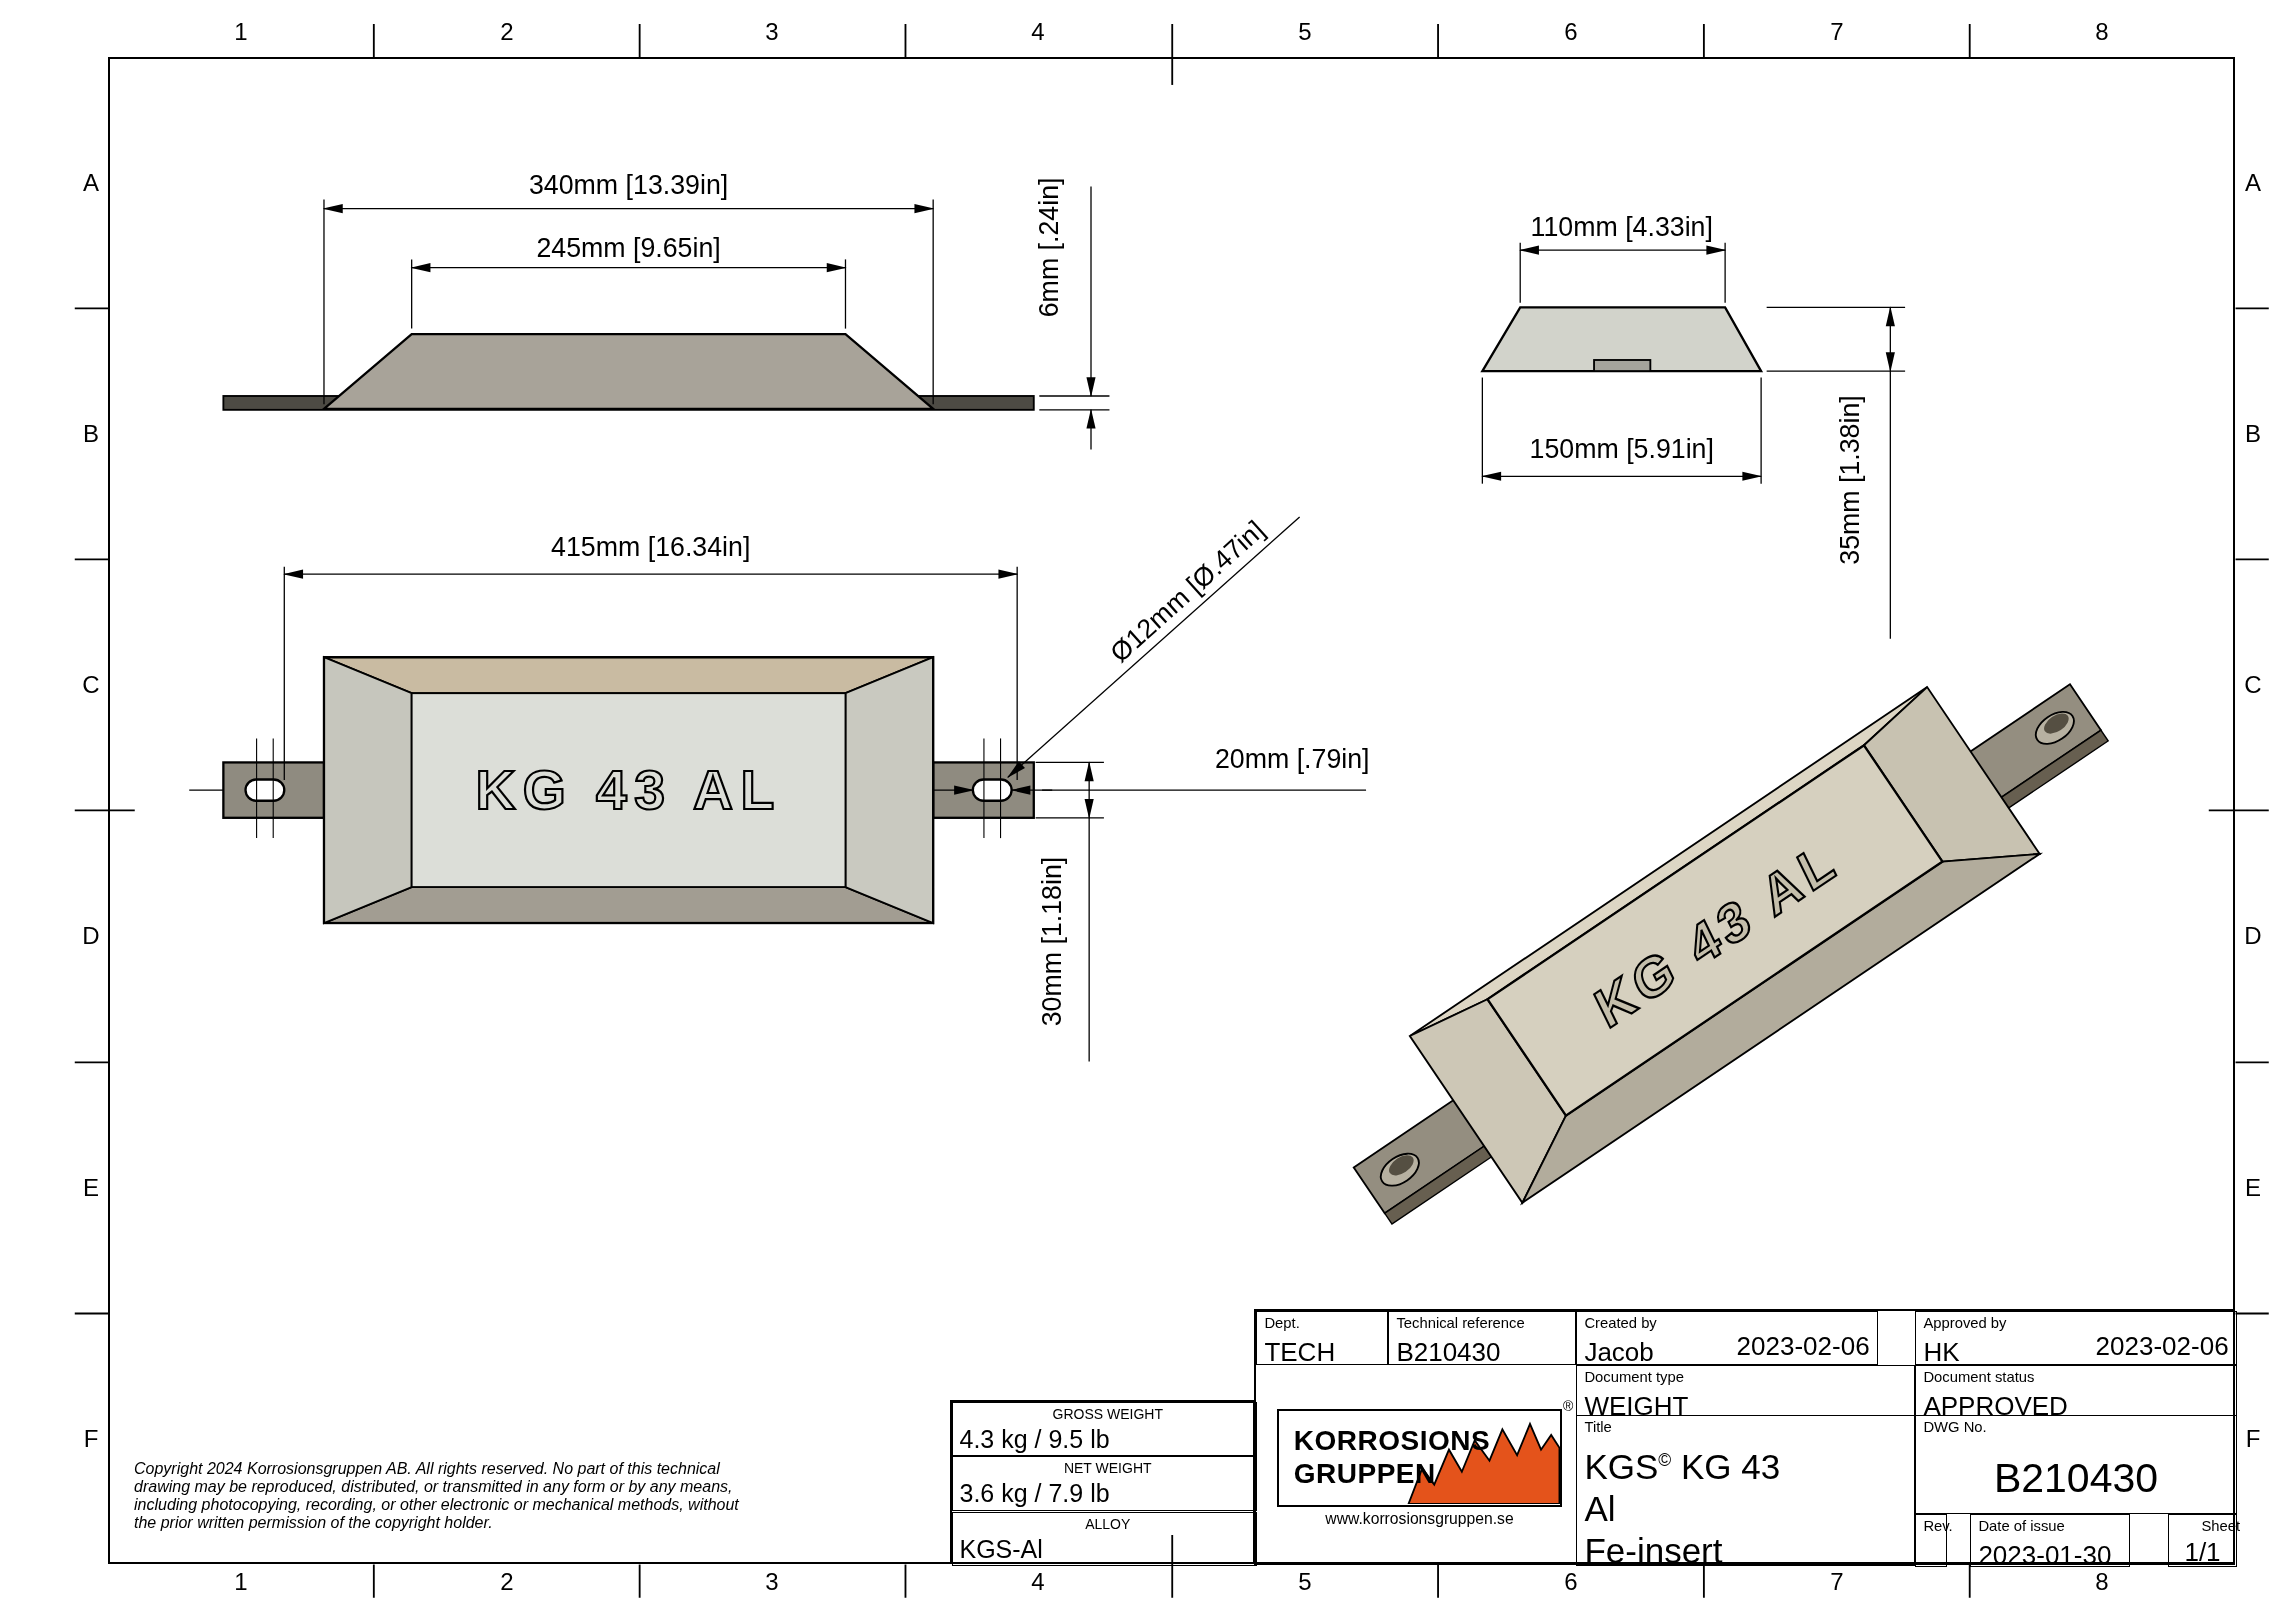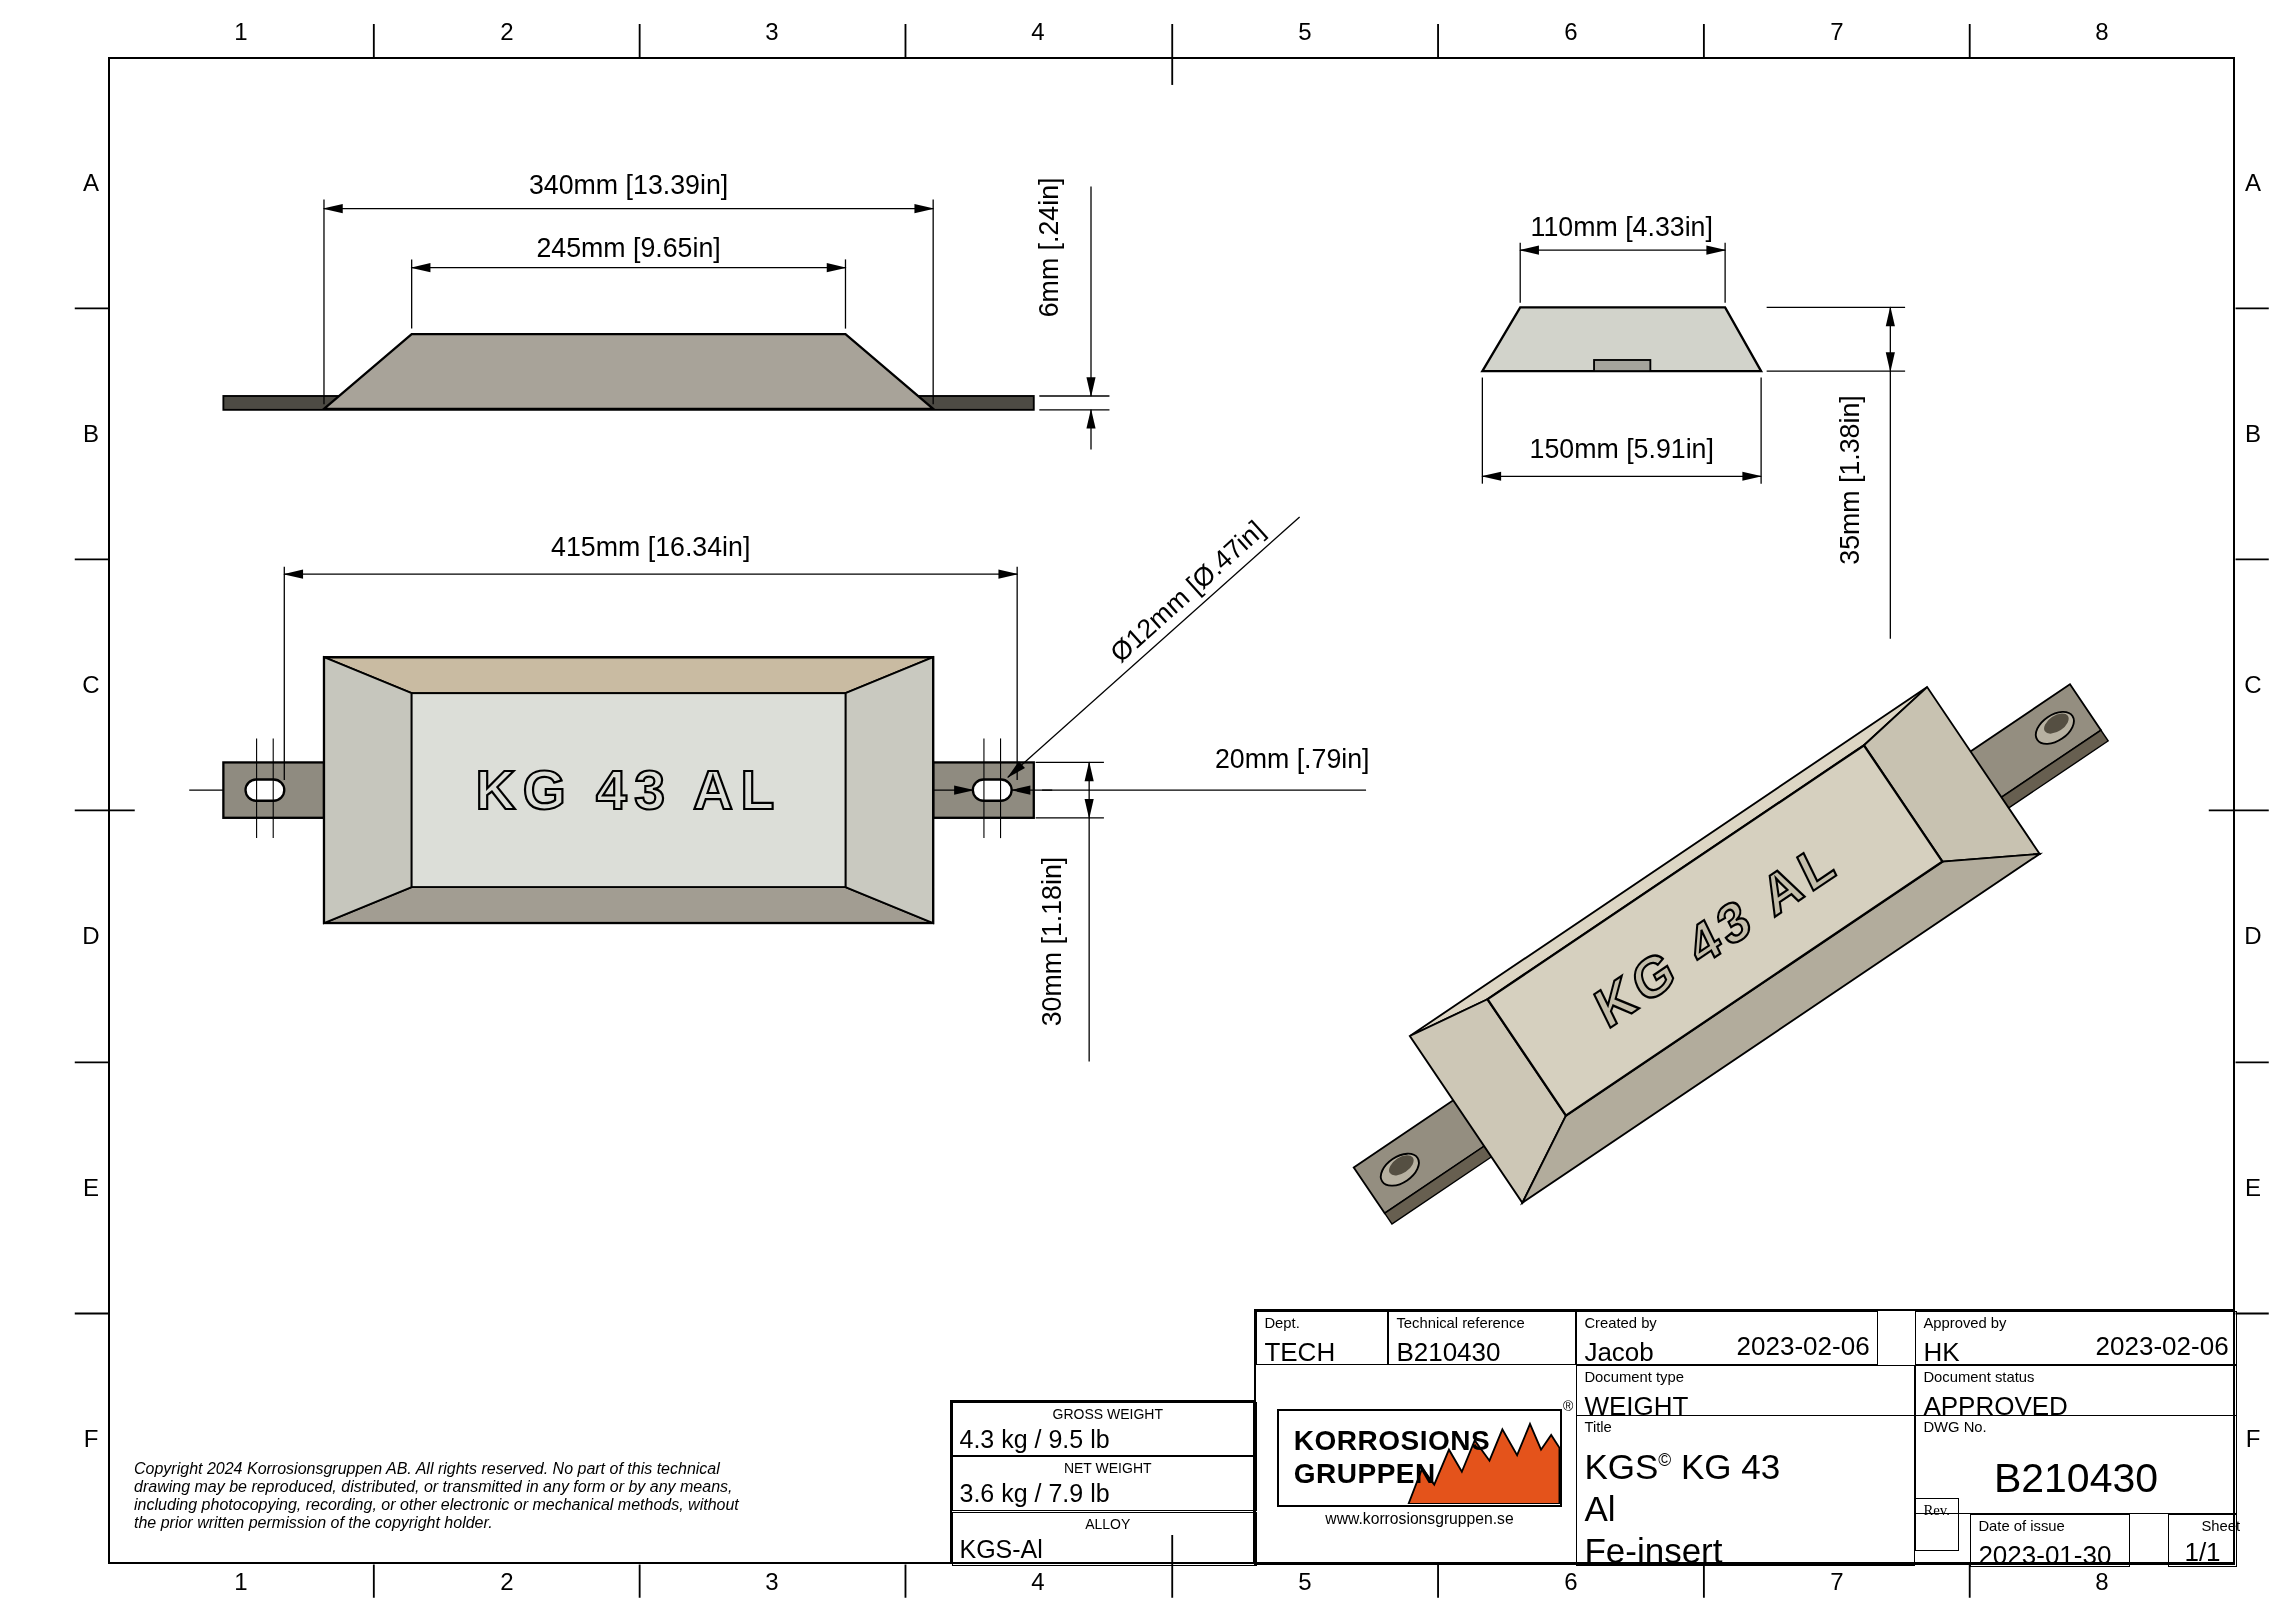--- a/index.html
+++ b/index.html
@@ -272,21 +272,21 @@
       <div class="cl">Title</div>
       <div class="titleline" style="margin-top:3.7px;"><span>KGS</span><sup>©</sup><span> KG 43</span></div>
       <div class="titleline">Al</div>
       <div class="titleline">Fe-insert</div>
     </div>
 
     <div class="cell" style="left:659px;top:104px;width:322px;height:99px;">
       <div class="cl">DWG No.</div>
       <div class="bigno">B210430</div>
     </div>
-    <div class="cell" style="left:659px;top:187px;width:44px;height:53px;font-family:Liberation Serif, serif;">
+    <div class="cell" style="left:659px;top:203px;width:32px;height:53px;">
       <div class="cl">Rev.</div>
       <div class="cv"></div>
     </div>
     <div class="cell" style="left:714px;top:203px;width:160px;height:53px;">
       <div class="cl">Date of issue</div>
       <div class="cv">2023-01-30</div>
     </div>
     <div class="cell" style="left:912px;top:203px;width:69px;height:53px;padding-left:25px;">
       <div class="cl">Sheet</div>
       <div class="sheetval">1/1</div>

